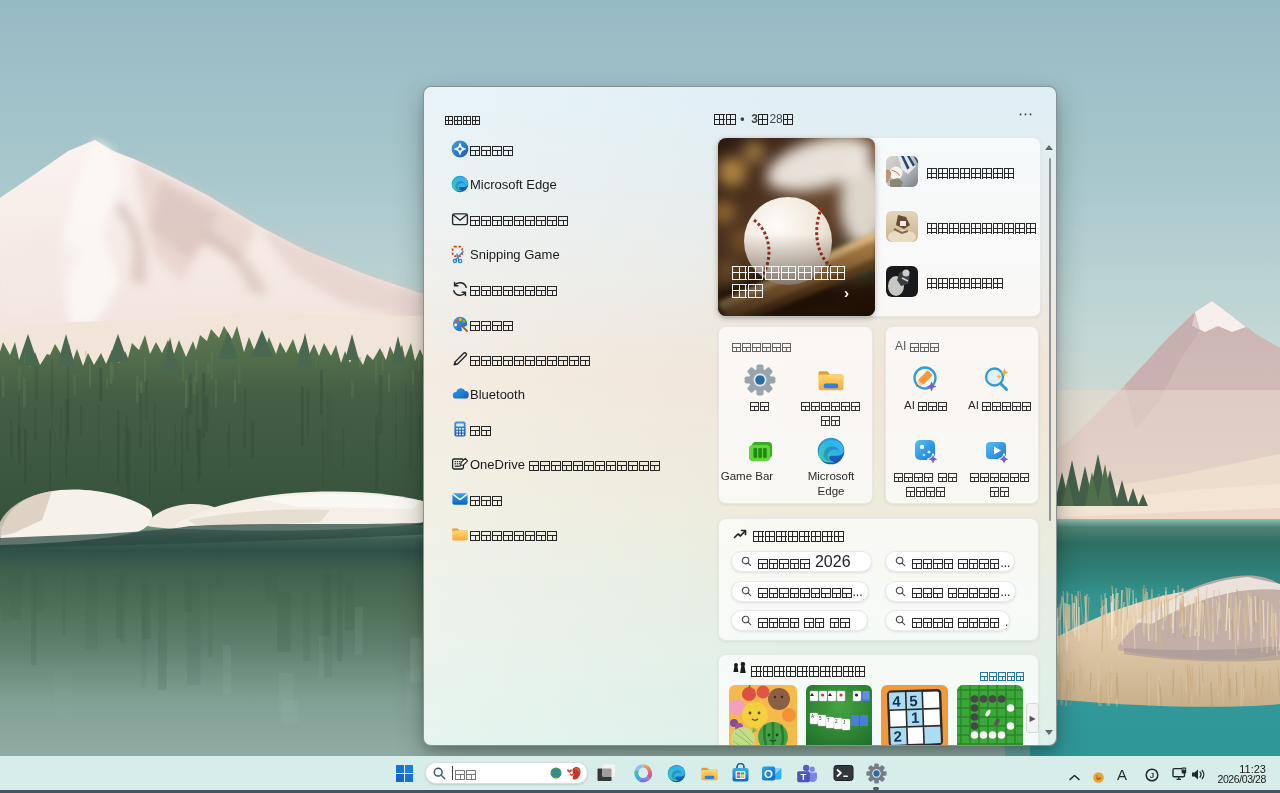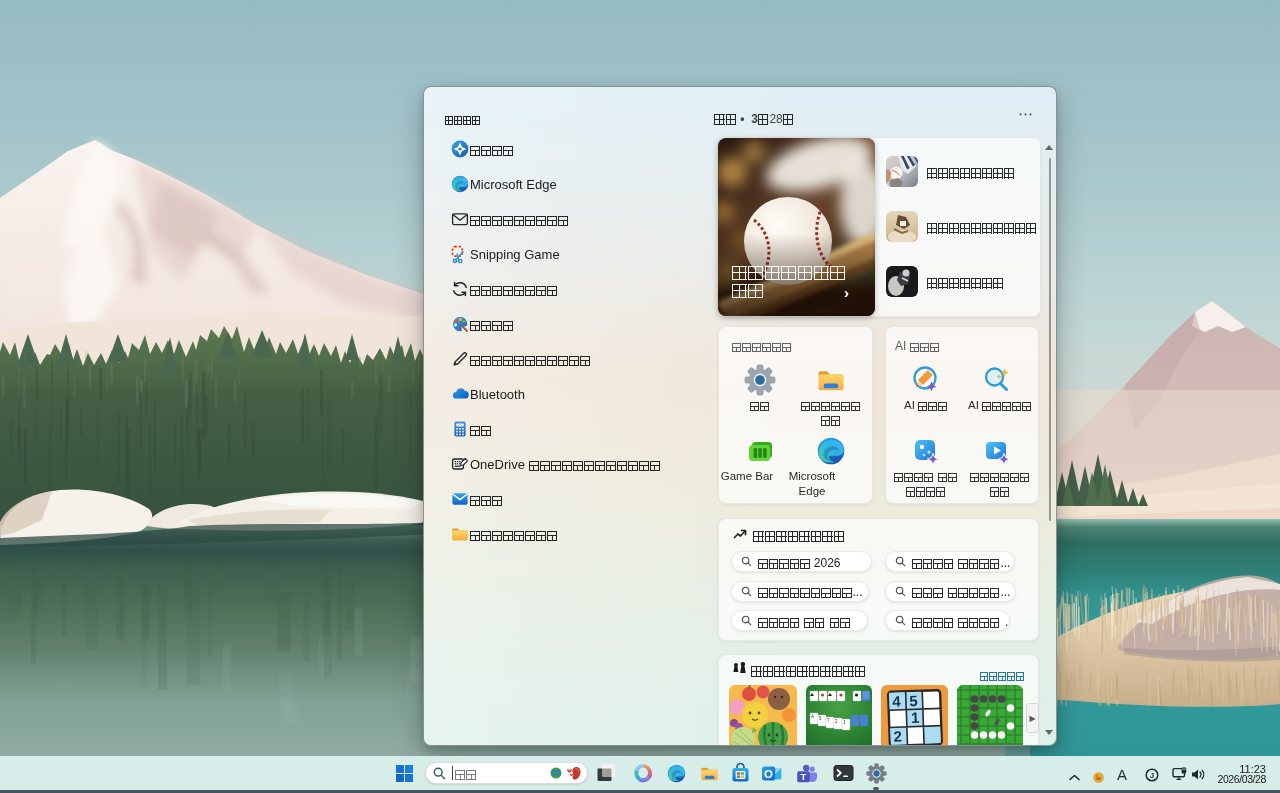--- a/index.html
+++ b/index.html
@@ -950,21 +950,21 @@
               <stop offset="1" stop-color="#3ec2f0"></stop>
             </linearGradient>
           </defs>
 <circle cx="10" cy="10" r="8.3" fill="url(#eg32)"></circle>
 <path d="M2.2,12.6 C1.6,7.4 5.2,3.1 10.2,3.1 C14.8,3.1 17.9,5.9 18,9.4 C18,11.6 16.5,12.9 14.4,12.9 L10.2,12.9 C9,12.9 8.5,13.6 8.9,14.6 C9.3,15.7 10.5,16.8 12.2,17 C7.4,18 3.2,16 2.2,12.6 Z" fill="url(#eh32)" opacity=".92"></path>
 <path d="M5.4,13.2 C5,10 7.3,7.2 10.6,7.2 C13,7.2 14.9,8.6 15.4,10.4 C14.5,9.2 12.6,8.7 10.9,9.3 C8.7,10 7.5,12 8.1,14.2 C8.4,15.3 9.2,16.3 10.2,16.8 C7.8,16.5 5.8,15.2 5.4,13.2 Z" fill="#1243a0" opacity=".32"></path>
 </svg></div>
  <div class="applbl" style="left:306px;top:311px;width:60px"><i class="g g11"></i><i class="g g11"></i></div>
  <div class="applbl" style="left:377px;top:311px;width:60px"><i class="g g11"></i><i class="g g11"></i><i class="g g11"></i><i class="g g11"></i><i class="g g11"></i><i class="g g11"></i><br><i class="g g11"></i><i class="g g11"></i></div>
  <div class="applbl" style="left:293px;top:382px;width:60px">Game Bar</div>
- <div class="applbl" style="left:358px;top:382px;width:60px">Microsoft<br>Edge</div>
+ <div class="applbl" style="left:377px;top:382px;width:60px">Microsoft<br>Edge</div>
 
  <div class="card" style="left:461px;top:239px;width:154px;height:178px"></div>
  <div class="ctitle" style="left:471px;top:252px">AI <i class="g g12"></i><i class="g g12"></i><i class="g g12"></i></div>
  <div class="appic" style="left:486px;top:277px"><svg width="32" height="32" viewBox="0 0 32 32">
           <circle cx="15" cy="14" r="10.5" fill="none" stroke="#2f9bd8" stroke-width="2.3"></circle>
           <g transform="rotate(45 14 15)">
             <rect x="10.5" y="6" width="7" height="14" rx="1" fill="#f2993c"></rect>
             <polygon points="10.5,20 17.5,20 14,26 " fill="#f6d0a0"></polygon>
             <polygon points="12.8,23.5 15.2,23.5 14,26" fill="#7a4420"></polygon>
           </g>
@@ -1010,21 +1010,21 @@
           <path d="M1.5,10.5 L5,7 L7.5,9 L12,4" fill="none" stroke="#222" stroke-width="1.7" stroke-linecap="round" stroke-linejoin="round"></path>
           <path d="M8.5,3.5 h4 v4" fill="none" stroke="#222" stroke-width="1.7" stroke-linecap="round" stroke-linejoin="round"></path>
         </svg></div>
  <div class="hdr" style="left:329px;top:441px"><i class="g gb13 gB"></i><i class="g gb13 gB"></i><i class="g gb13 gB"></i><i class="g gb13 gB"></i><i class="g gb13 gB"></i><i class="g gb13 gB"></i><i class="g gb13 gB"></i><i class="g gb13 gB"></i></div>
 
  <div class="chip" style="left:307px;top:464px;width:141px">
         <svg width="11" height="11" viewBox="0 0 12 12">
           <circle cx="5" cy="5" r="3.6" fill="none" stroke="#4a4a4a" stroke-width="1.2"></circle>
           <path d="M7.7,7.7 L10.6,10.6" stroke="#4a4a4a" stroke-width="1.2" stroke-linecap="round"></path>
         </svg>
-        <span style="color:#222"><i class="g gc"></i><i class="g gc"></i><i class="g gc"></i><i class="g gc"></i><i class="g gc"></i><span style="font-size:12px;color:#222"> 2026</span></span>
+        <span style="color:#222"><i class="g gc"></i><i class="g gc"></i><i class="g gc"></i><i class="g gc"></i><i class="g gc"></i><span style="font-size:16px;color:#222"> 2026</span></span>
       </div>
  <div class="chip" style="left:307px;top:493.5px;width:138px">
         <svg width="11" height="11" viewBox="0 0 12 12">
           <circle cx="5" cy="5" r="3.6" fill="none" stroke="#4a4a4a" stroke-width="1.2"></circle>
           <path d="M7.7,7.7 L10.6,10.6" stroke="#4a4a4a" stroke-width="1.2" stroke-linecap="round"></path>
         </svg>
         <span style="color:#222"><i class="g gc"></i><i class="g gc"></i><i class="g gc"></i><i class="g gc"></i><i class="g gc"></i><i class="g gc"></i><i class="g gc"></i><i class="g gc"></i><i class="g gc"></i><span style="font-size:12px;color:#222">...</span></span>
       </div>
  <div class="chip" style="left:307px;top:523px;width:137px">
         <svg width="11" height="11" viewBox="0 0 12 12">

